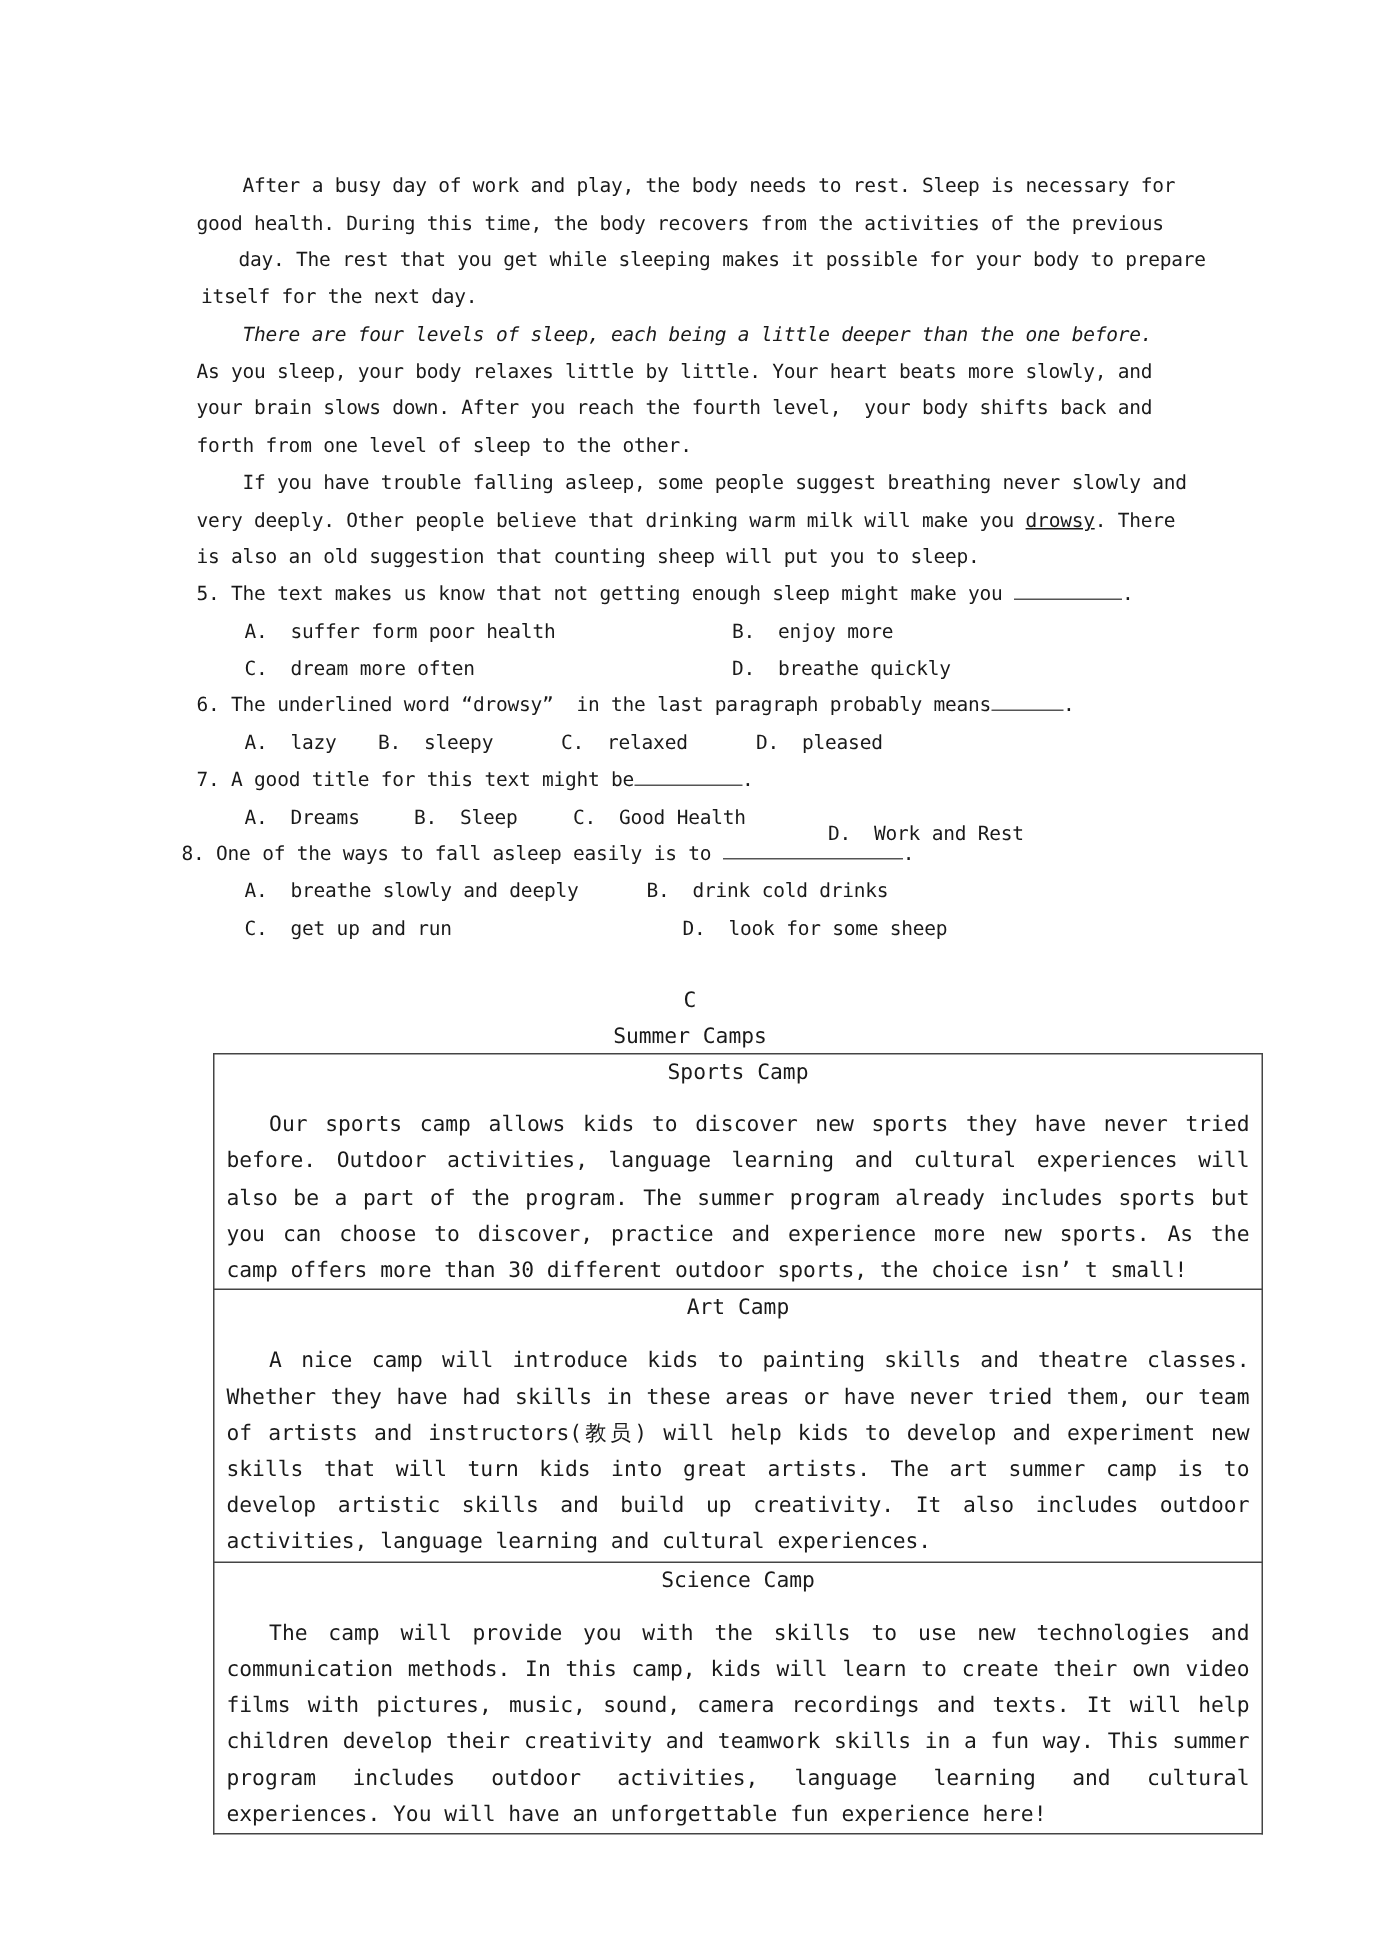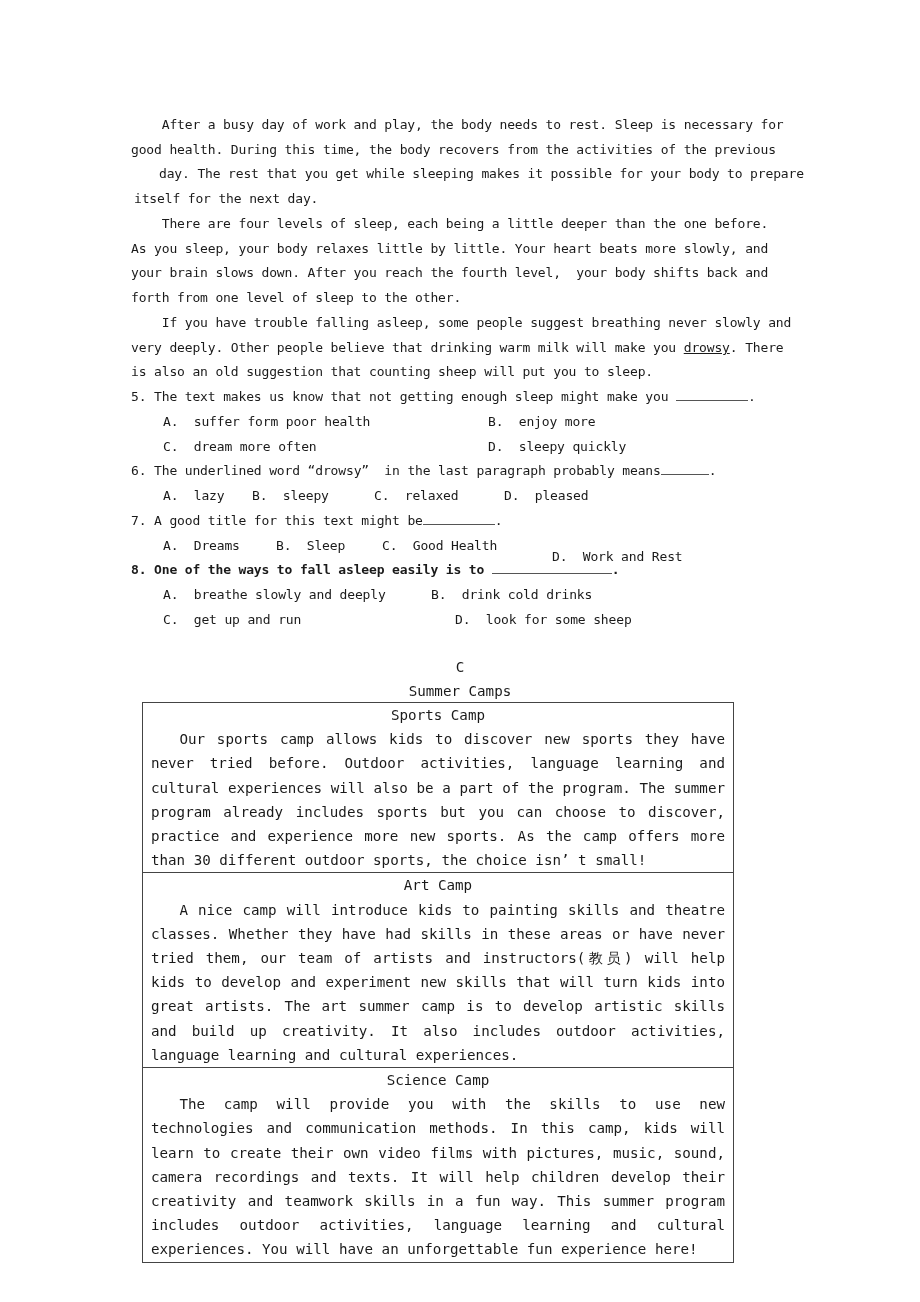--- a/index.html
+++ b/index.html
@@ -13,82 +13,82 @@
     font-size: 13px;
     line-height: 24.7px;
     white-space: pre;
     letter-spacing: -0.15px;
   }
   .u { text-decoration: underline; }
   .blank { display: inline-block; border-bottom: 1px solid #555; height: 14px; vertical-align: baseline; }
   table.camps {
     position: absolute;
     left: 142px; top: 702px;
-    width: 592px;
+    width: 700px;
     border-collapse: collapse;
     font-family: "DejaVu Sans Mono", "Liberation Mono", monospace;
     font-size: 14.2px;
     line-height: 24.2px;
   }
   table.camps td {
     border: 1px solid #444;
     padding: 0 8px 0 8px;
     vertical-align: top;
     overflow: hidden;
   }
   .camp-title { text-align: center; display: block; }
-  .camp-body { display: block; text-align: justify; text-indent: 2em; }
+  .camp-body { display: block; text-align: justify; text-indent: 2em; margin-top: 11px; }
   .heading {
     position: absolute;
     left: 0; width: 920px;
     text-align: center;
     font-size: 14.2px;
     line-height: 24px;
   }
 </style>
 </head>
 <body>
 
 <div>
   <div class="line" style="left:131px;top:113px;width:660px;">    After a busy day of work and play, the body needs to rest. Sleep is necessary for</div>
   <div class="line" style="left:131px;top:138px;width:660px;">good health. During this time, the body recovers from the activities of the previous</div>
   <div class="line" style="left:131px;top:162px;width:660px;margin-left:28px;">day. The rest that you get while sleeping makes it possible for your body to prepare</div>
   <div class="line" style="left:134px;top:187px;width:660px;">itself for the next day.</div>
 
-  <div class="line" style="left:131px;top:212px;width:660px;">    There are four levels of sleep, each being a little deeper than the one before.</div>
+  <div class="line" style="left:131px;top:212px;width:660px;font-style:italic;">    There are four levels of sleep, each being a little deeper than the one before.</div>
   <div class="line" style="left:131px;top:237px;width:660px;">As you sleep, your body relaxes little by little. Your heart beats more slowly, and</div>
   <div class="line" style="left:131px;top:261px;width:660px;">your brain slows down. After you reach the fourth level,  your body shifts back and</div>
   <div class="line" style="left:131px;top:286px;width:660px;">forth from one level of sleep to the other.</div>
 
   <div class="line" style="left:131px;top:311px;width:660px;">    If you have trouble falling asleep, some people suggest breathing never slowly and</div>
   <div class="line" style="left:131px;top:336px;width:660px;"><span>very deeply. Other people believe that drinking warm milk will make you </span><span class="u">drowsy</span><span>. There</span></div>
   <div class="line" style="left:131px;top:360px;width:660px;">is also an old suggestion that counting sheep will put you to sleep.</div>
 </div>
 
 <div>
 
   <div class="line" style="left:131px;top:385px;"><span>5.</span> <span>The text makes us know that not getting enough sleep might make you </span><span class="blank" style="width:72px;"></span><span>.</span></div>
   <div class="line" style="left:163px;top:410px;">A.  suffer form poor health</div>
   <div class="line" style="left:488px;top:410px;">B.  enjoy more</div>
   <div class="line" style="left:163px;top:435px;">C.  dream more often</div>
-  <div class="line" style="left:488px;top:435px;">D.  sleepy quickly</div>
+  <div class="line" style="left:488px;top:435px;">D.  breathe quickly</div>
 
   <div class="line" style="left:131px;top:459px;"><span>6.</span> <span>The underlined word “drowsy”  in the last paragraph probably means</span><span class="blank" style="width:48px;"></span><span>.</span></div>
   <div class="line" style="left:163px;top:484px;">A.  lazy</div>
   <div class="line" style="left:252px;top:484px;">B.  sleepy</div>
   <div class="line" style="left:374px;top:484px;">C.  relaxed</div>
   <div class="line" style="left:504px;top:484px;">D.  pleased</div>
 
   <div class="line" style="left:131px;top:509px;"><span>7.</span> <span>A good title for this text might be</span><span class="blank" style="width:72px;"></span><span>.</span></div>
   <div class="line" style="left:163px;top:534px;">A.  Dreams</div>
   <div class="line" style="left:276px;top:534px;text-align:right;">B.  Sleep</div>
   <div class="line" style="left:382px;top:534px;">C.  Good Health</div>
   <div class="line" style="left:552px;top:534px;margin-top:11px;">D.  Work and Rest</div>
 
-  <div class="line" style="left:131px;top:558px;font-weight:bold;"><span>8.</span> <span>One of the ways to fall asleep easily is to </span><span class="blank" style="width:120px;"></span><span>.</span></div>
+  <div class="line" style="left:121px;top:558px;"><span>8.</span> <span>One of the ways to fall asleep easily is to </span><span class="blank" style="width:120px;"></span><span>.</span></div>
   <div class="line" style="left:163px;top:583px;">A.  breathe slowly and deeply</div>
   <div class="line" style="left:431px;top:583px;">B.  drink cold drinks</div>
   <div class="line" style="left:163px;top:608px;">C.  get up and run</div>
   <div class="line" style="left:455px;top:608px;">D.  look for some sheep</div>
 </div>
 
 <div class="heading" style="top:655px;">C</div>
 <div class="heading" style="top:679px;">Summer Camps</div>
 
 <table class="camps">

